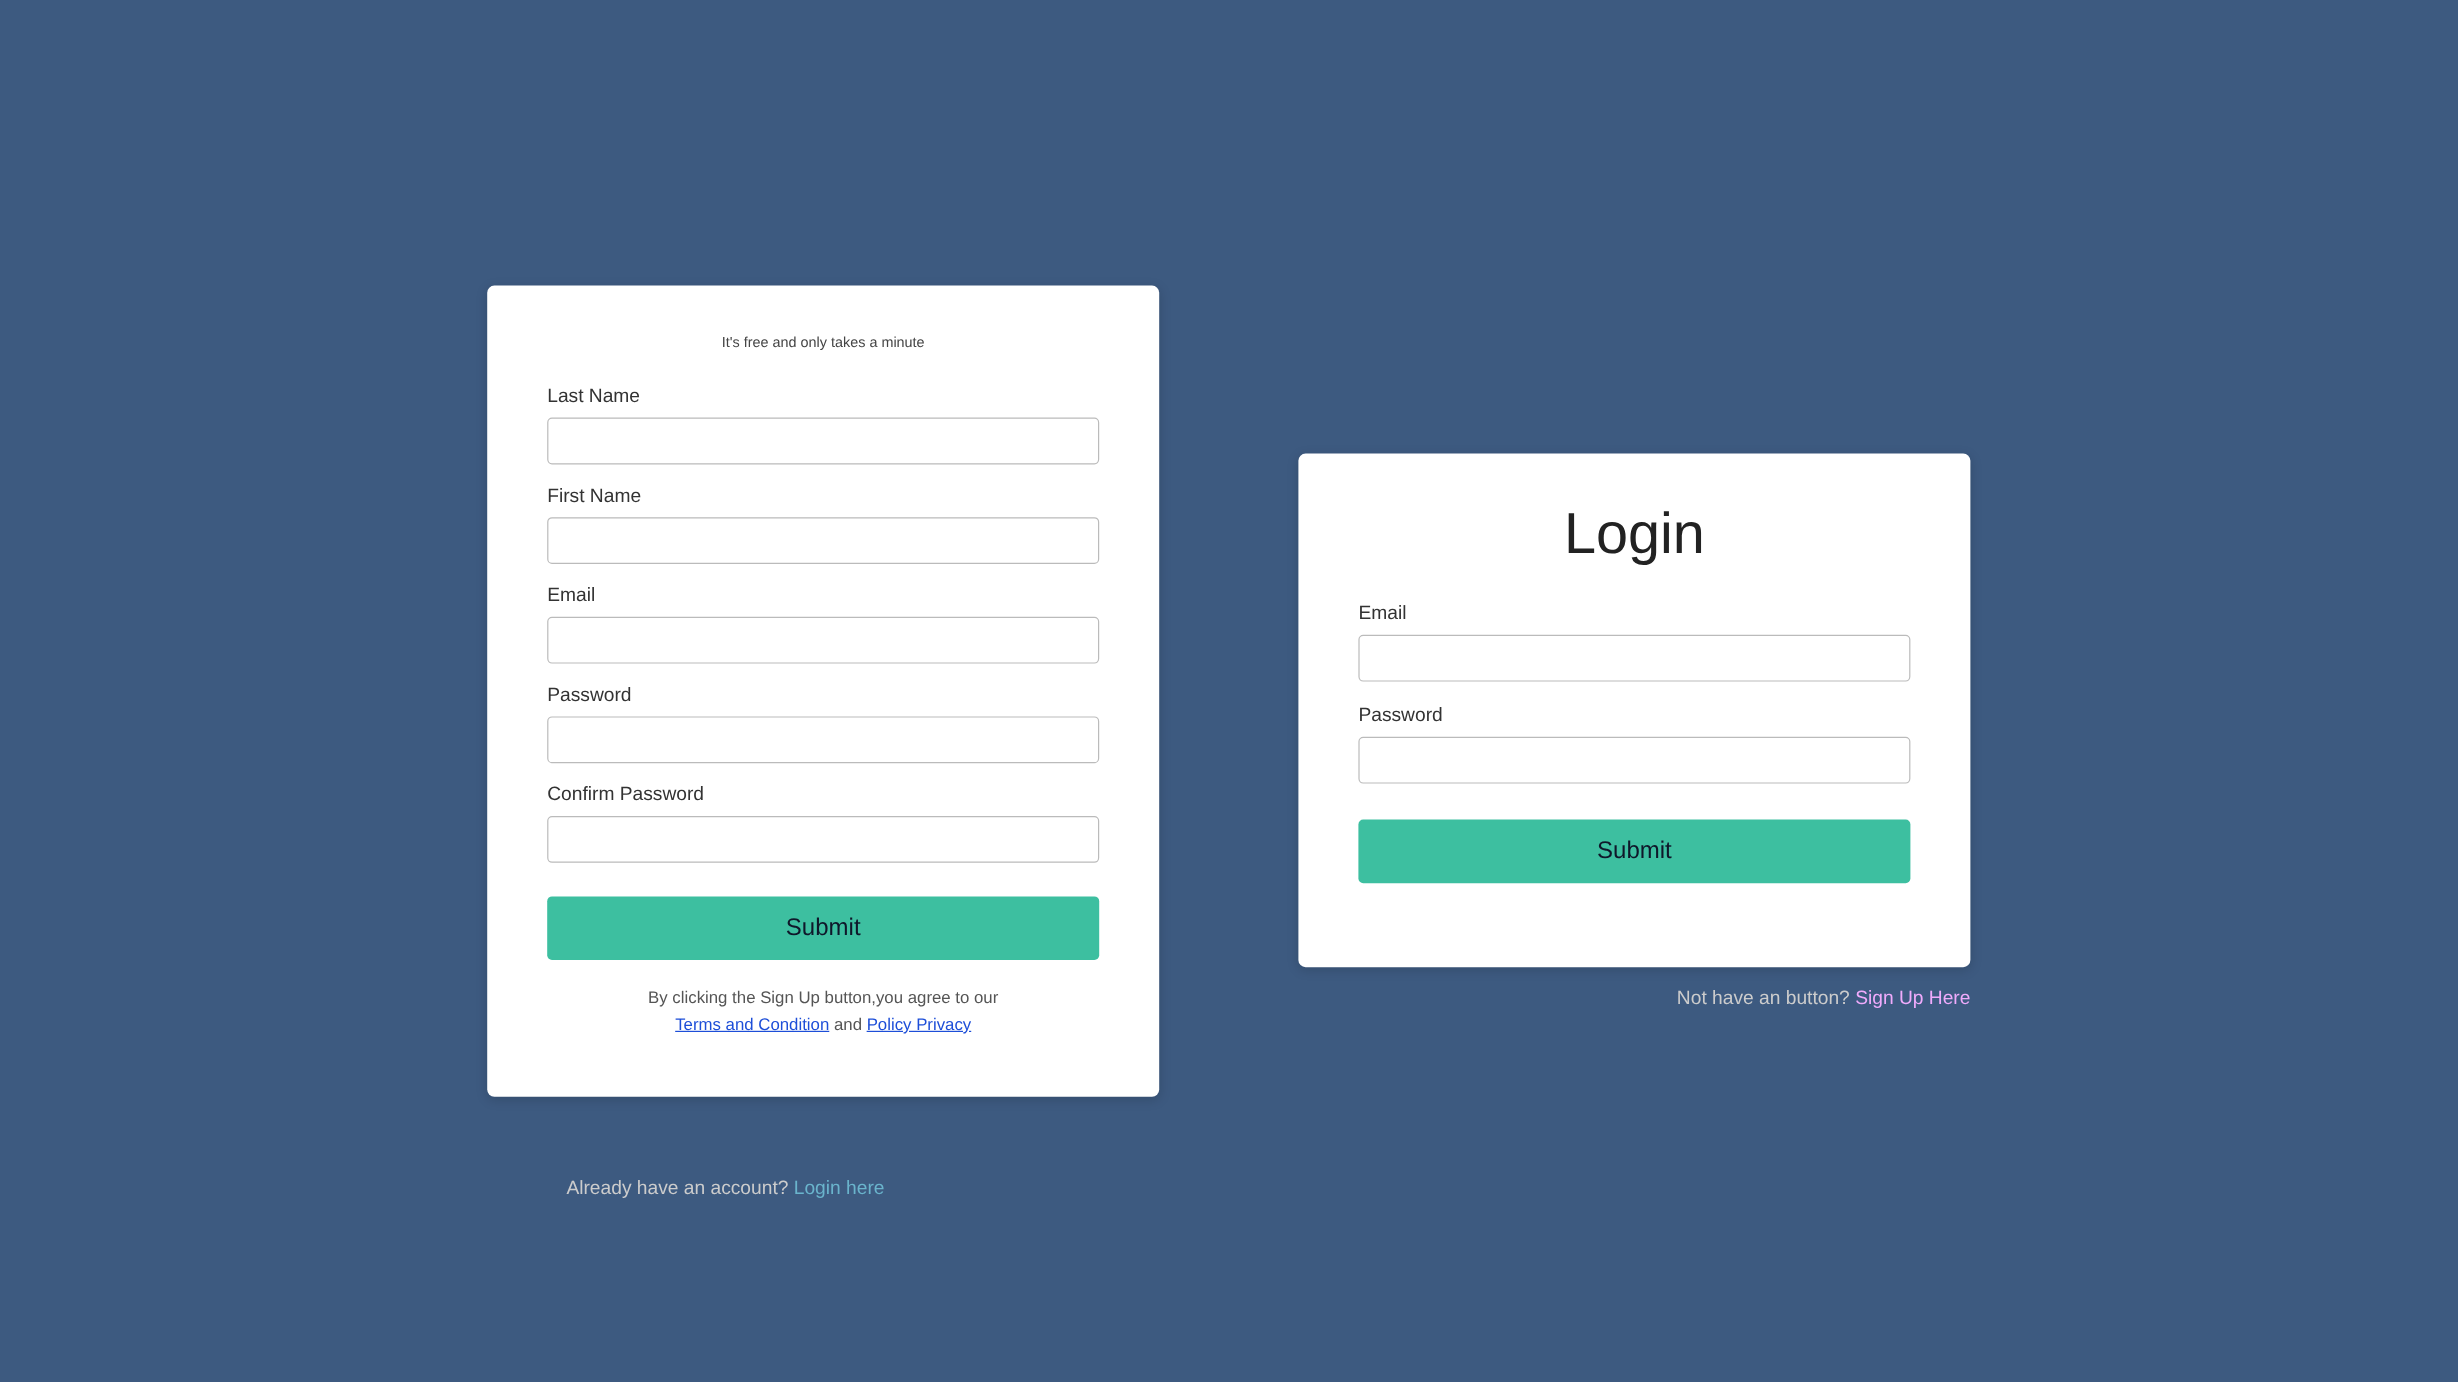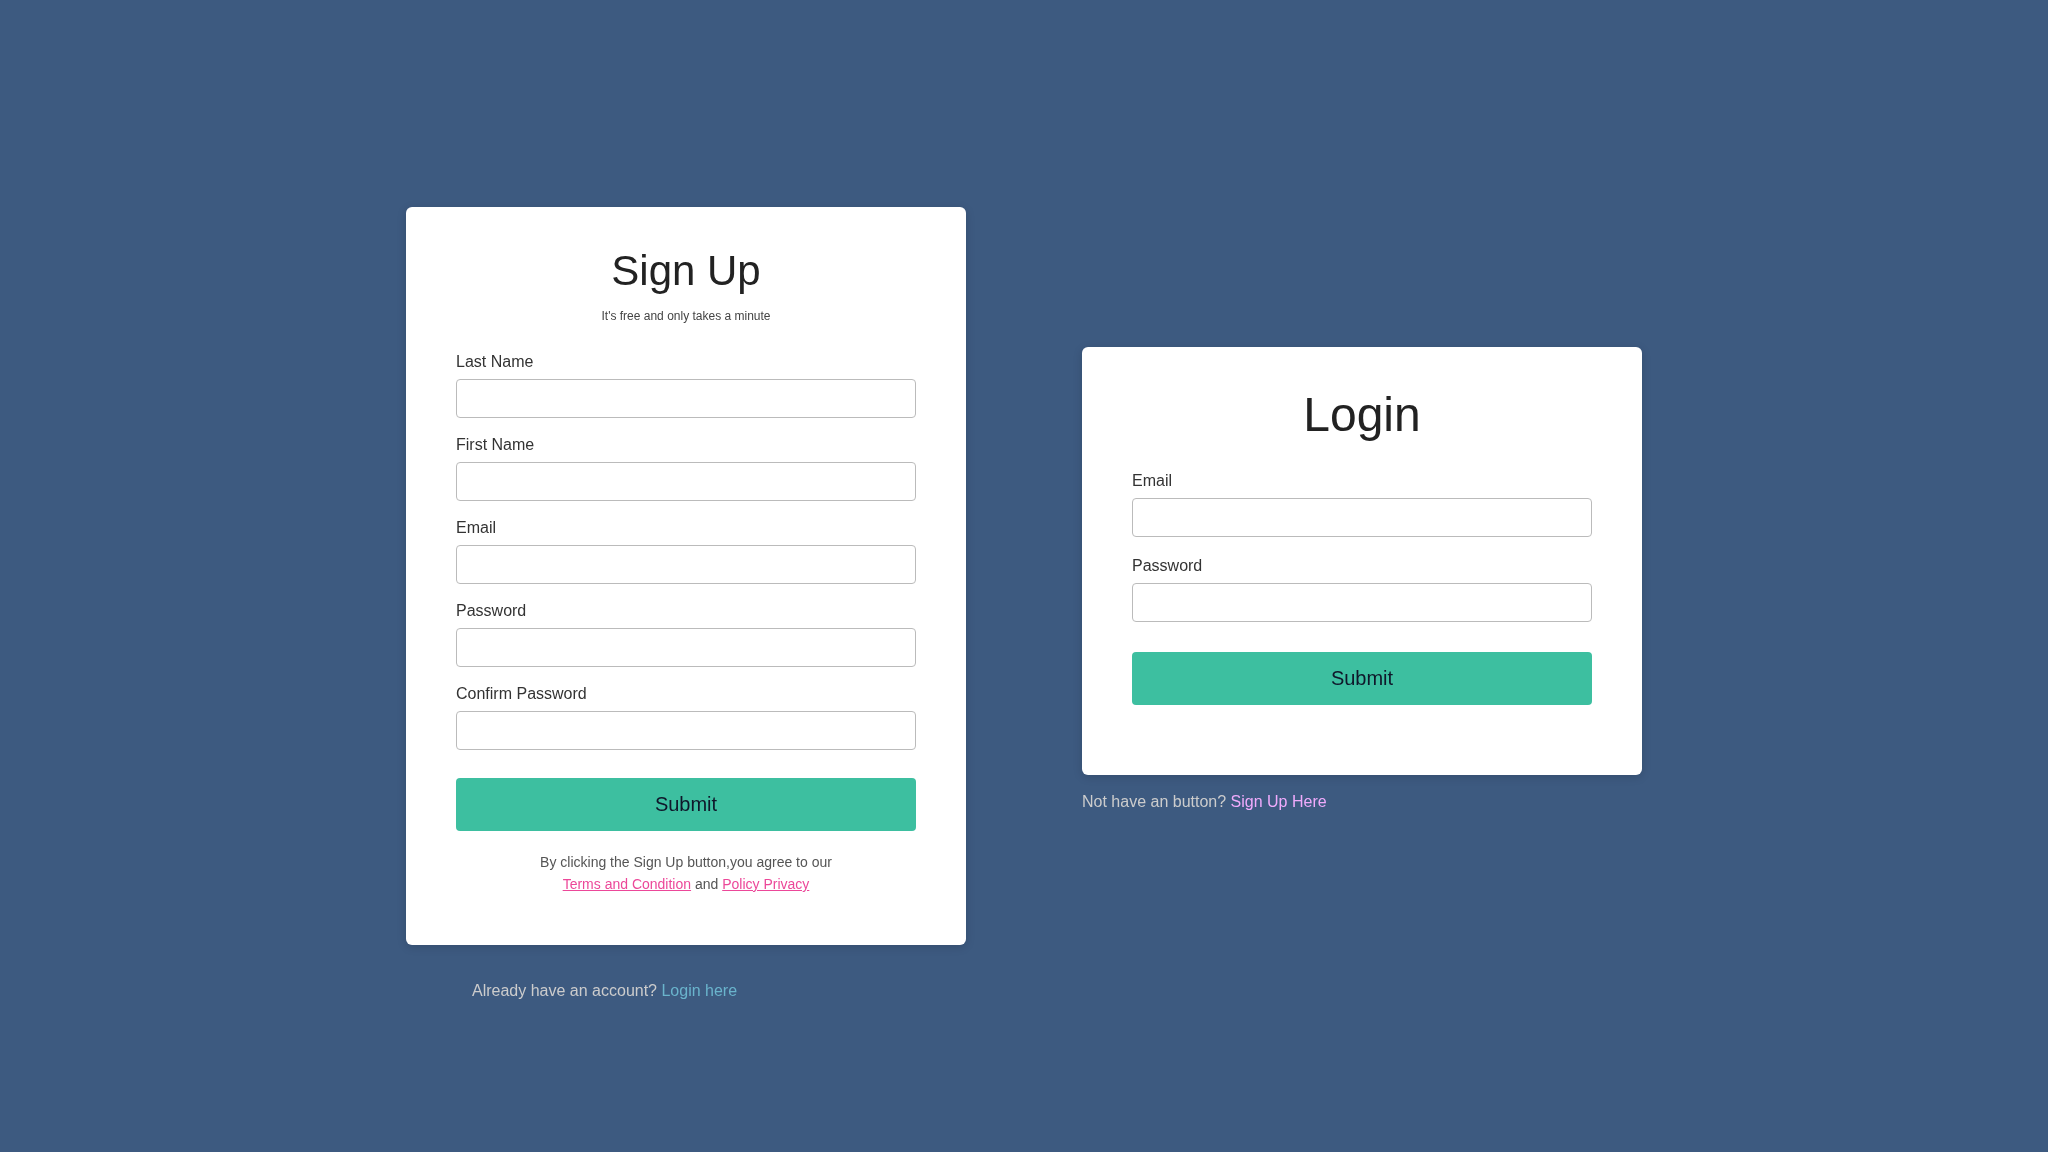--- a/index.html
+++ b/index.html
@@ -87,21 +87,21 @@
     }
 
     .terms-text {
       text-align: center;
       font-size: 14px;
       color: #555;
       line-height: 1.6;
     }
 
     .terms-text a {
-      color: #ec4899;
+      color: #1d4ed8;
       text-decoration: underline;
     }
 
     .already-account {
       text-align: center;
       margin-top: 18px;
       font-size: 16px;
       color: #ccc;
     }
 
@@ -143,21 +143,20 @@
       color: #f0abfc;
       text-decoration: none;
     }
   </style>
 </head>
 <body>
 
 <div class="page-container">
 
   <div class="signup-card">
-    <h1 class="signup-title">Sign Up</h1>
     <p class="signup-subtitle">It's free and only takes a minute</p>
 
     <div class="form-group">
       <label class="form-label">Last Name</label>
       <input class="form-input" type="text" style="">
     </div>
 
     <div class="form-group">
       <label class="form-label">First Name</label>
       <input class="form-input" type="text" style="">
@@ -181,21 +180,21 @@
     <button class="submit-btn">Submit</button>
 
     <p class="terms-text">
       <span>By clicking the Sign Up button,you agree to our</span><br>
       <a href="#">Terms and Condition</a>
       <span> and </span>
       <a href="#">Policy Privacy</a>
     </p>
   </div>
 
-  <div style="display:flex; flex-direction:column; align-items:flex-start;padding-left:36px;">
+  <div style="display:flex; flex-direction:column; align-items:flex-end;padding-left:36px;">
 
     <div class="login-card">
       <h1 class="login-title">Login</h1>
 
       <div class="form-group">
         <label class="form-label">Email</label>
         <input class="form-input" type="email" style="">
       </div>
 
       <div class="form-group">

